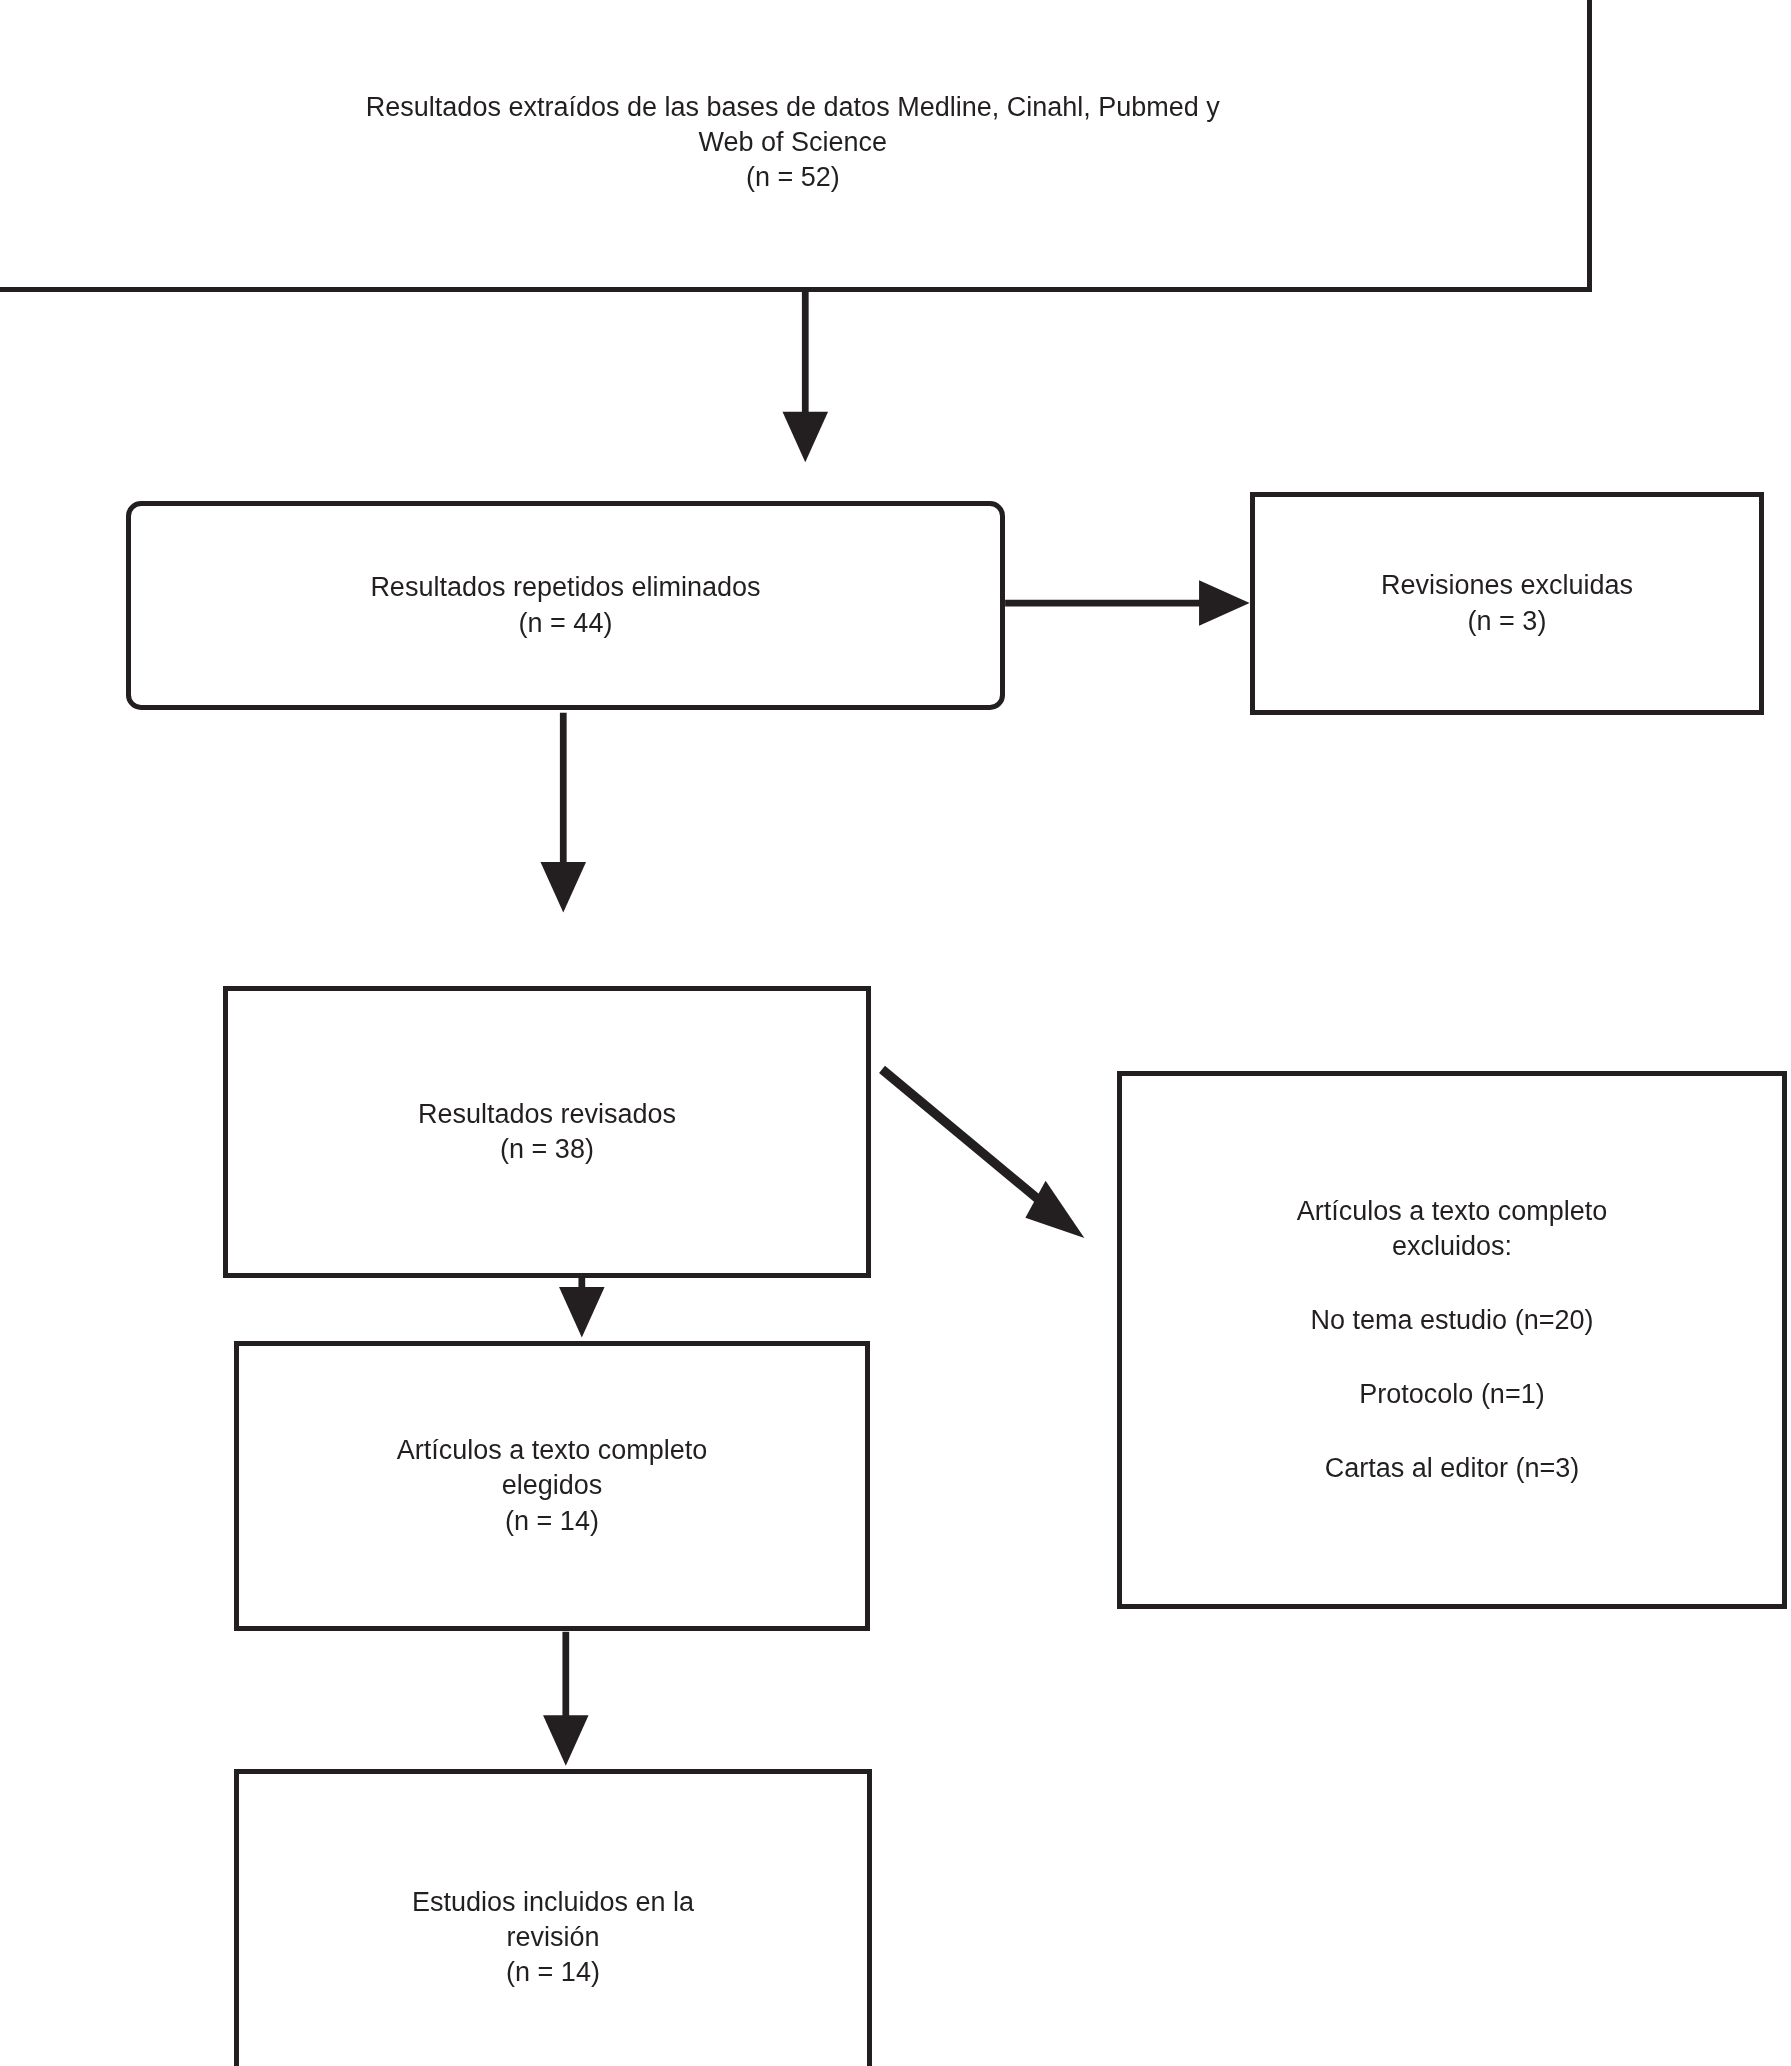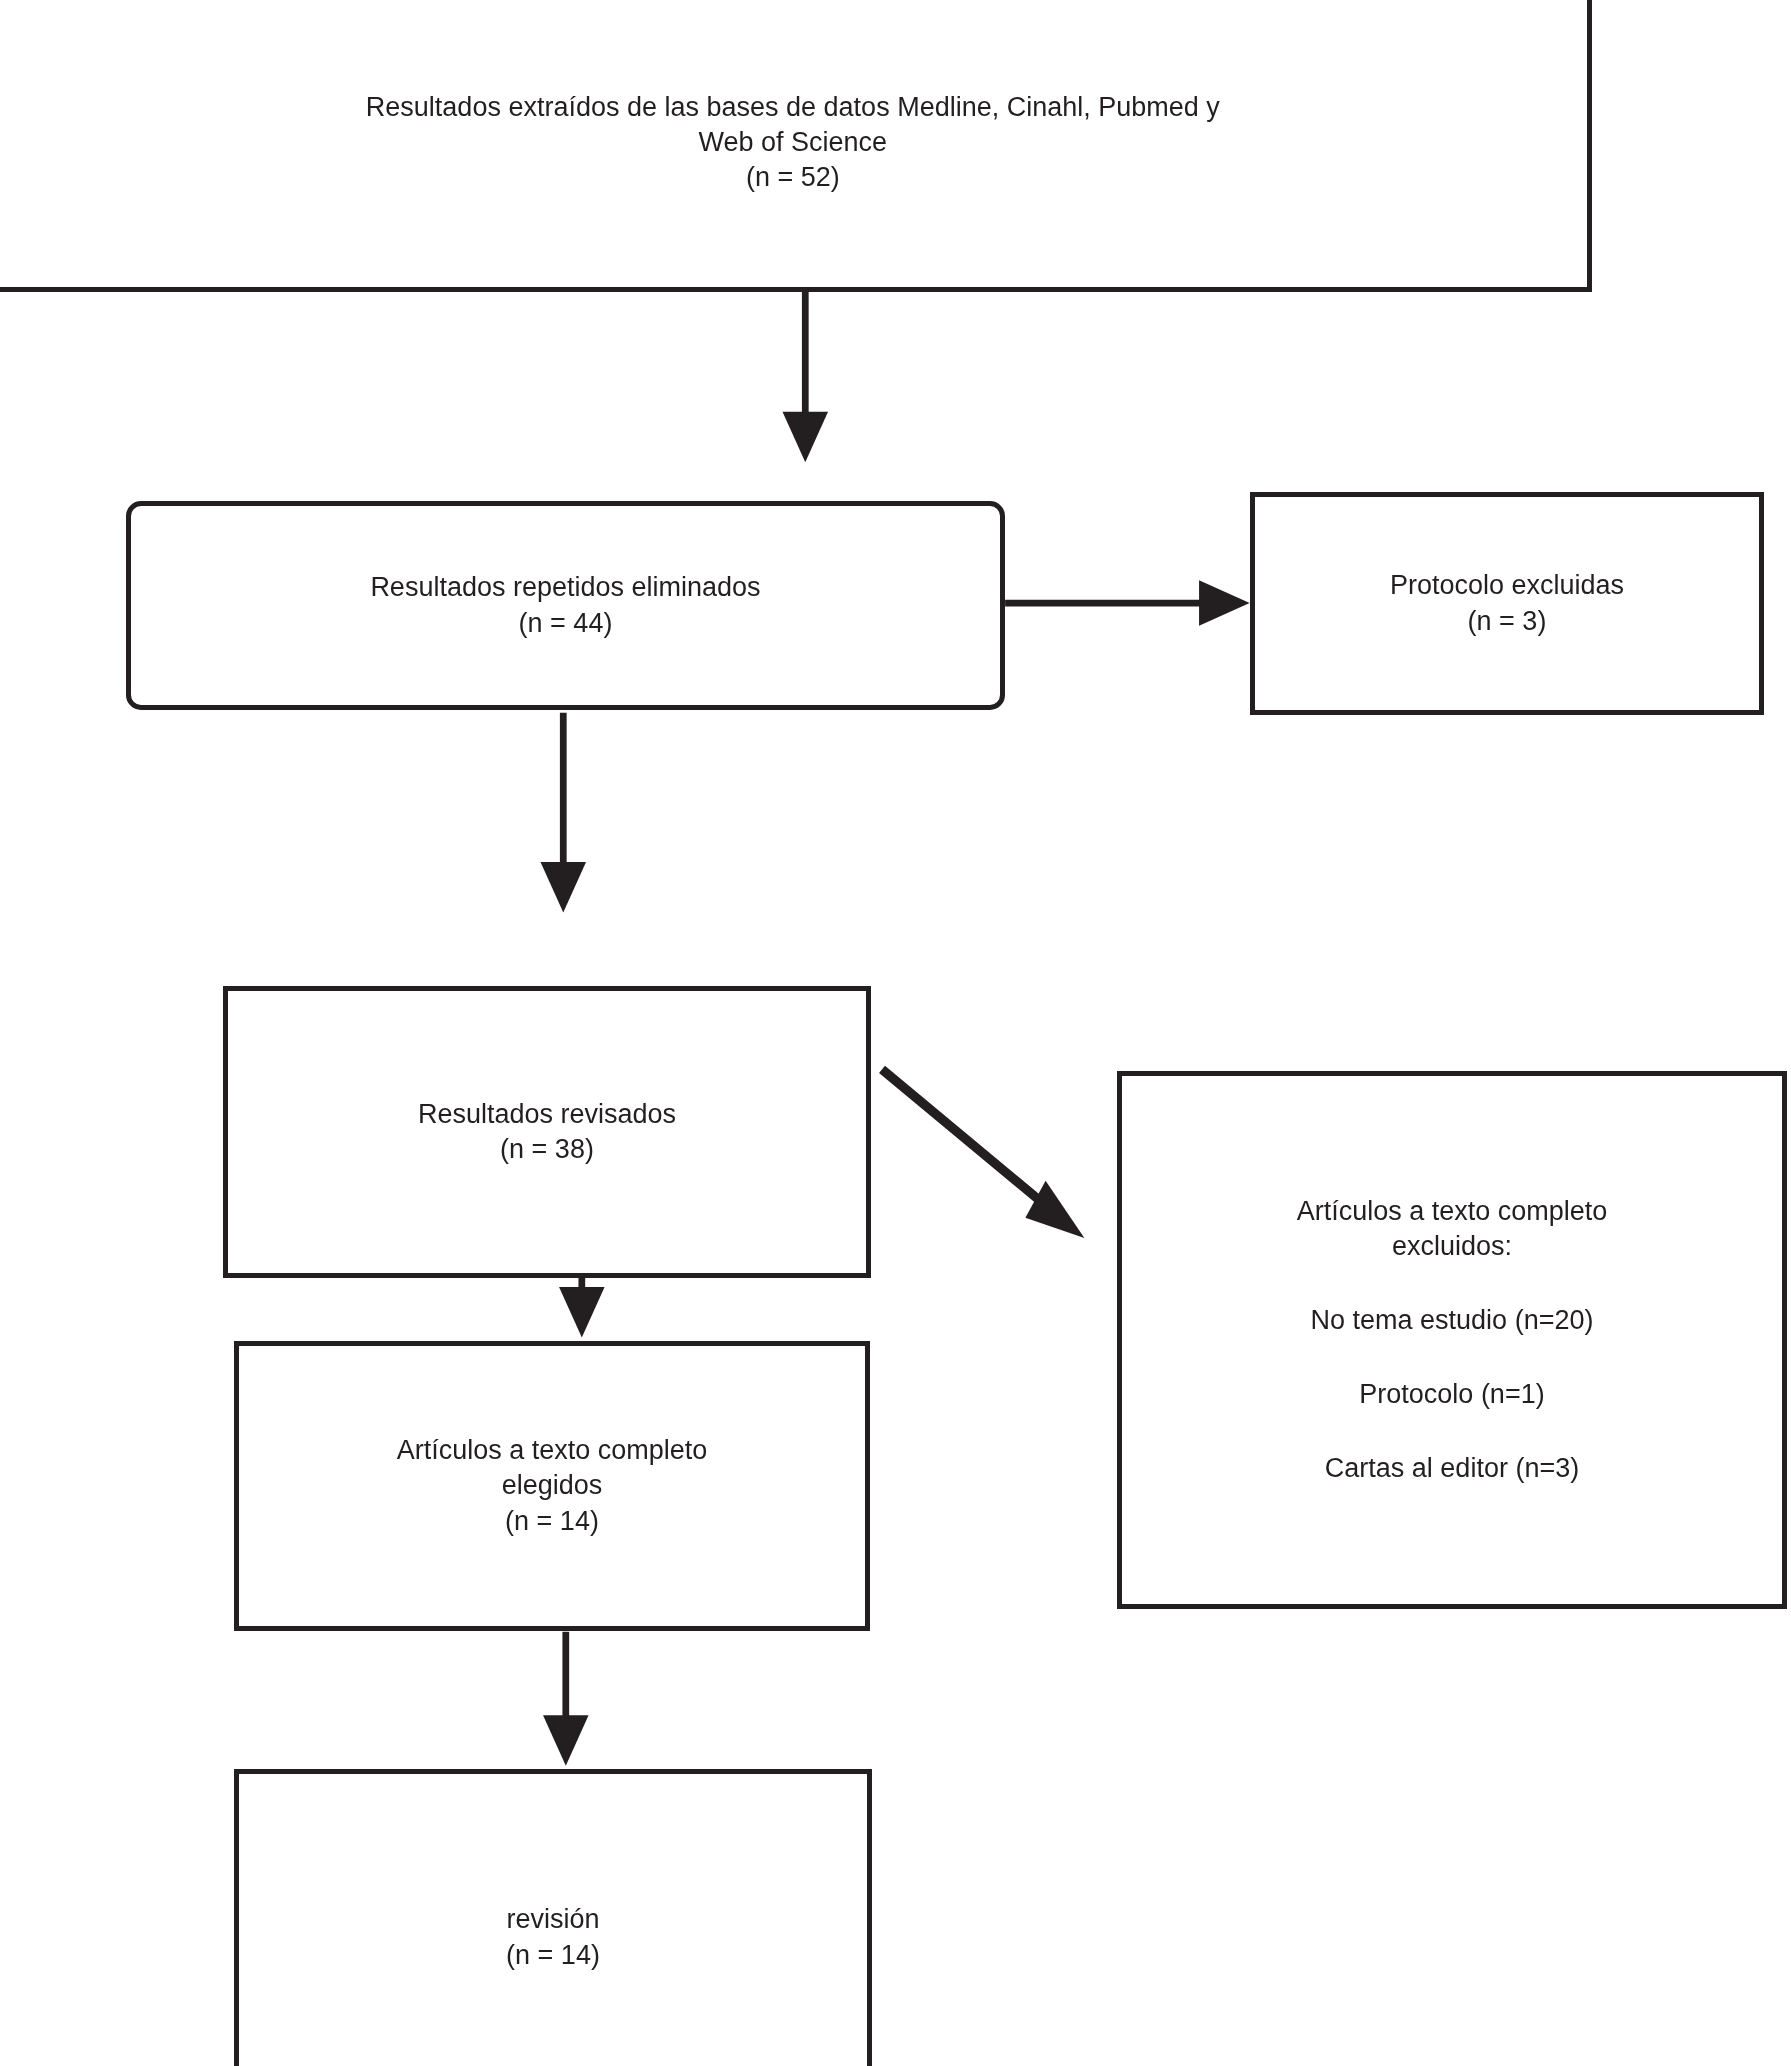--- a/index.html
+++ b/index.html
@@ -130,21 +130,21 @@
 
   <div class="node" id="node-duplicates-removed">
     <div class="lines">
       <span class="ln">Resultados repetidos eliminados</span>
       <span class="ln">(n = 44)</span>
     </div>
   </div>
 
   <div class="node" id="node-reviews-excluded">
     <div class="lines">
-      <span class="ln">Protocolo excluidas</span>
+      <span class="ln">Revisiones excluidas</span>
       <span class="ln">(n = 3)</span>
     </div>
   </div>
 
   <div class="node" id="node-records-screened">
     <div class="lines">
       <span class="ln">Resultados revisados</span>
       <span class="ln">(n = 38)</span>
     </div>
   </div>
@@ -162,19 +162,20 @@
   <div class="node" id="node-fulltext-eligible">
     <div class="lines">
       <span class="ln">Artículos a texto completo</span>
       <span class="ln">elegidos</span>
       <span class="ln">(n = 14)</span>
     </div>
   </div>
 
   <div class="node" id="node-studies-included">
     <div class="lines">
+      <span class="ln">Estudios incluidos en la</span>
       <span class="ln">revisión</span>
       <span class="ln">(n = 14)</span>
     </div>
   </div>
 
 </div>
 
 
 </body></html>

